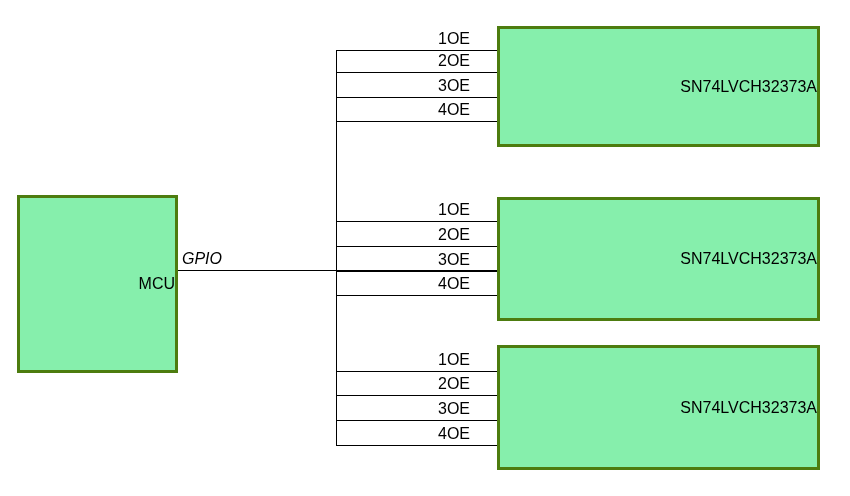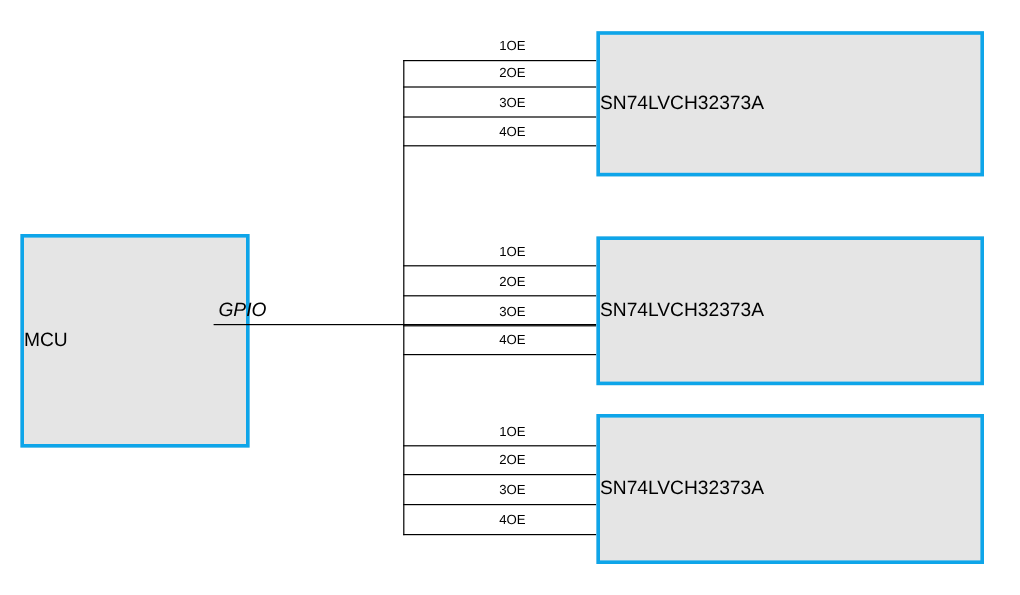--- a/index.html
+++ b/index.html
@@ -12,30 +12,30 @@
     width: 850px;
     height: 496px;
     background: #ffffff;
     font-family: "Liberation Sans", sans-serif;
     color: #000000;
     overflow: hidden;
   }
   .box {
     position: absolute;
     box-sizing: border-box;
-    border: 3px solid #0ea5e9;
-    background: #e5e5e5;
+    border: 3px solid #4d7c0f;
+    background: #86efac;
     display: flex;
     align-items: center;
-    justify-content: flex-start;
+    justify-content: flex-end;
   }
   .mcu-box {
     left: 17px;
     top: 195px;
-    width: 191px;
+    width: 161px;
     height: 178px;
     border-width: 3.5px;
   }
   .chip-box {
     left: 497px;
     width: 323px;
   }
   .chip1 { top: 26px;  height: 121px; }
   .chip2 { top: 197px; height: 124px; }
   .chip3 { top: 345px; height: 125px; }
@@ -53,26 +53,26 @@
   .wire-v {
     position: absolute;
     width: 1.4px;
     background: #000000;
   }
   .gpio-wire { left: 178px; top: 270px; width: 319px; }
   .bus       { left: 336px; top: 50px;  height: 396px; }
   .row-wire  { left: 336px; width: 161px; }
   .pin-label {
     position: absolute;
-    left: 416px;
+    left: 404px;
     width: 100px;
     height: 20px;
     line-height: 20px;
-    text-align: left;
-    font-size: 11px;
+    text-align: center;
+    font-size: 16px;
     color: #000000;
     white-space: nowrap;
   }
   .gpio-label {
     position: absolute;
     left: 182px;
     top: 250px;
     height: 18px;
     line-height: 18px;
     font-size: 16px;

